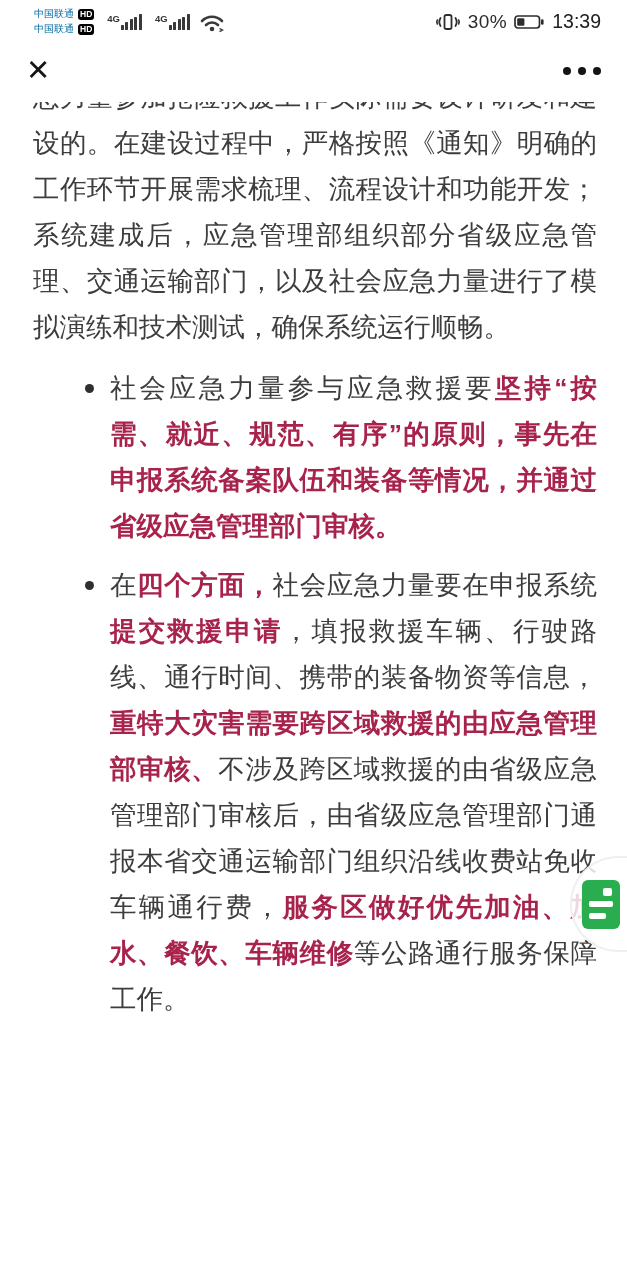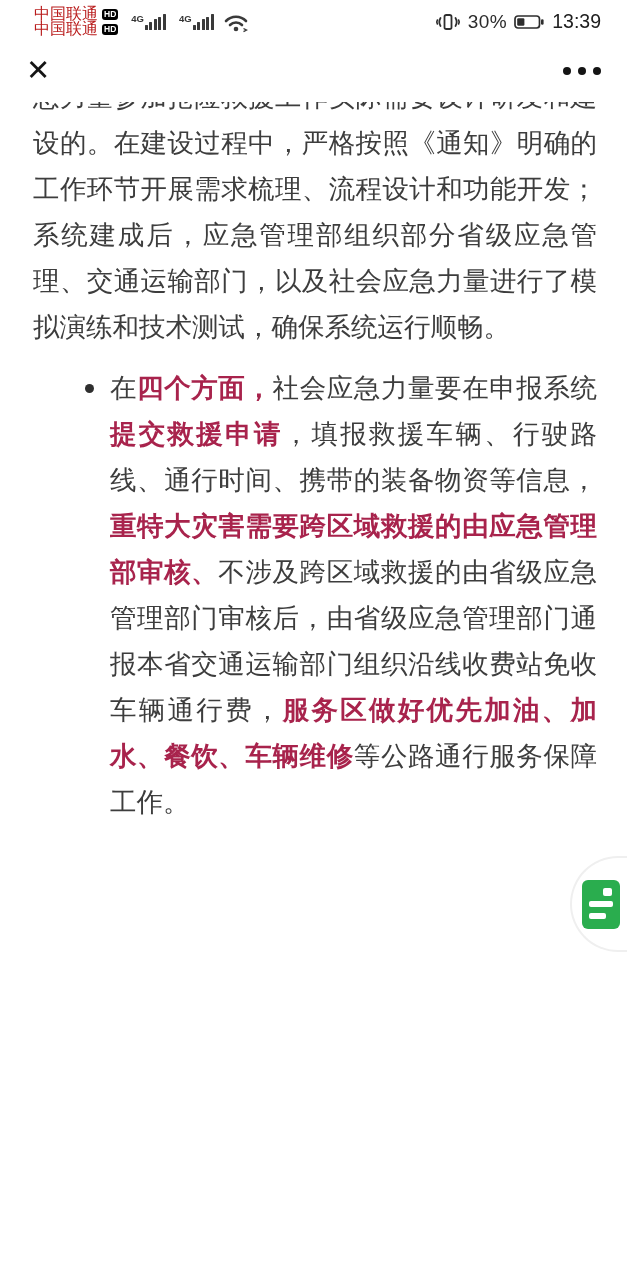--- a/index.html
+++ b/index.html
@@ -6,21 +6,21 @@
   html,body { width:627px; height:1280px; background:#fff; overflow:hidden;
     font-family:"Liberation Sans","DejaVu Sans",sans-serif; }
   .screen { position:relative; width:627px; height:1280px; background:#fff; overflow:hidden; }
 
   
   .statusbar { position:relative; z-index:6; height:40px; background:#fff;
     display:flex; align-items:center; justify-content:space-between; padding:3px 26px 0 34px; color:#2e2e2e; }
   .sb-left { display:flex; align-items:center; gap:9px; }
   .carrier-col { display:flex; flex-direction:column; gap:1px; }
   .carrier-row { display:flex; align-items:center; gap:4px; }
-  .carrier-name { font-size:16px; line-height:14px; color:#b91c1c; }
+  .carrier-name { font-size:10px; line-height:14px; color:#0369a1; }
   .hd-badge { background:#000000; color:#fff; font-size:8.5px; font-weight:700;
     padding:1px 2px; border-radius:3px; line-height:9px; }
   .sig-group { display:flex; align-items:center; height:18px; position:relative; margin-left:4px; }
   .net-label { font-size:9.5px; font-weight:700; color:#333; margin-right:1px; align-self:flex-start; margin-top:0px; }
   .bars { display:flex; align-items:flex-end; gap:1.5px; }
   .bars b { display:block; width:3px; background:#3a3a3a; border-radius:0.5px; }
   .bars b:nth-child(1){height:5px;} .bars b:nth-child(2){height:8px;}
   .bars b:nth-child(3){height:11px;} .bars b:nth-child(4){height:13px;} .bars b:nth-child(5){height:16px;}
   .sb-right { display:flex; align-items:center; gap:7px; }
   .pct { font-size:19px; color:#2b2b2b; letter-spacing:0.5px; }
@@ -128,20 +128,21 @@
     <div class="nav-more">
         <i></i>
         <i></i>
         <i></i>
       </div>
   </div>
 
   <div class="article">
     <p class="para para-first"><span>急力量参加抢险救援工作实际需要设计研发和建设的。在建设过程中，严格按照《通知》明确的工作环节开展需求梳理、流程设计和功能开发；系统建成后，应急管理部组织部分省级应急管理、交通运输部门，以及社会应急力量进行了模拟演练和技术测试，确保系统运行顺畅。</span></p>
     <ul class="points">
+      <li><span class="dot"></span><span class="li-text"><span>社会应急力量参与应急救援要</span><span class="em">坚持“按需、就近、规范、有序”的原则，事先在申报系统备案队伍和装备等情况，并通过省级应急管理部门审核。</span></span></li>
       <li><span class="dot"></span><span class="li-text"><span>在</span><span class="em">四个方面，</span><span>社会应急力量要在申报系统</span><span class="em">提交救援申请</span><span>，填报救援车辆、行驶路线、通行时间、携带的装备物资等信息，</span><span class="em">重特大灾害需要跨区域救援的由应急管理部审核、</span><span>不涉及跨区域救援的由省级应急管理部门审核后，由省级应急管理部门通报本省交通运输部门组织沿线收费站免收车辆通行费，</span><span class="em">服务区做好优先加油、加水、餐饮、车辆维修</span><span>等公路通行服务保障工作。</span></span></li>
     </ul>
   </div>
 
   <div class="float-pill">
     <div class="note-icon">
       <i class="m1"></i>
         <i class="m2"></i>
         <i class="m3"></i>
     </div>

